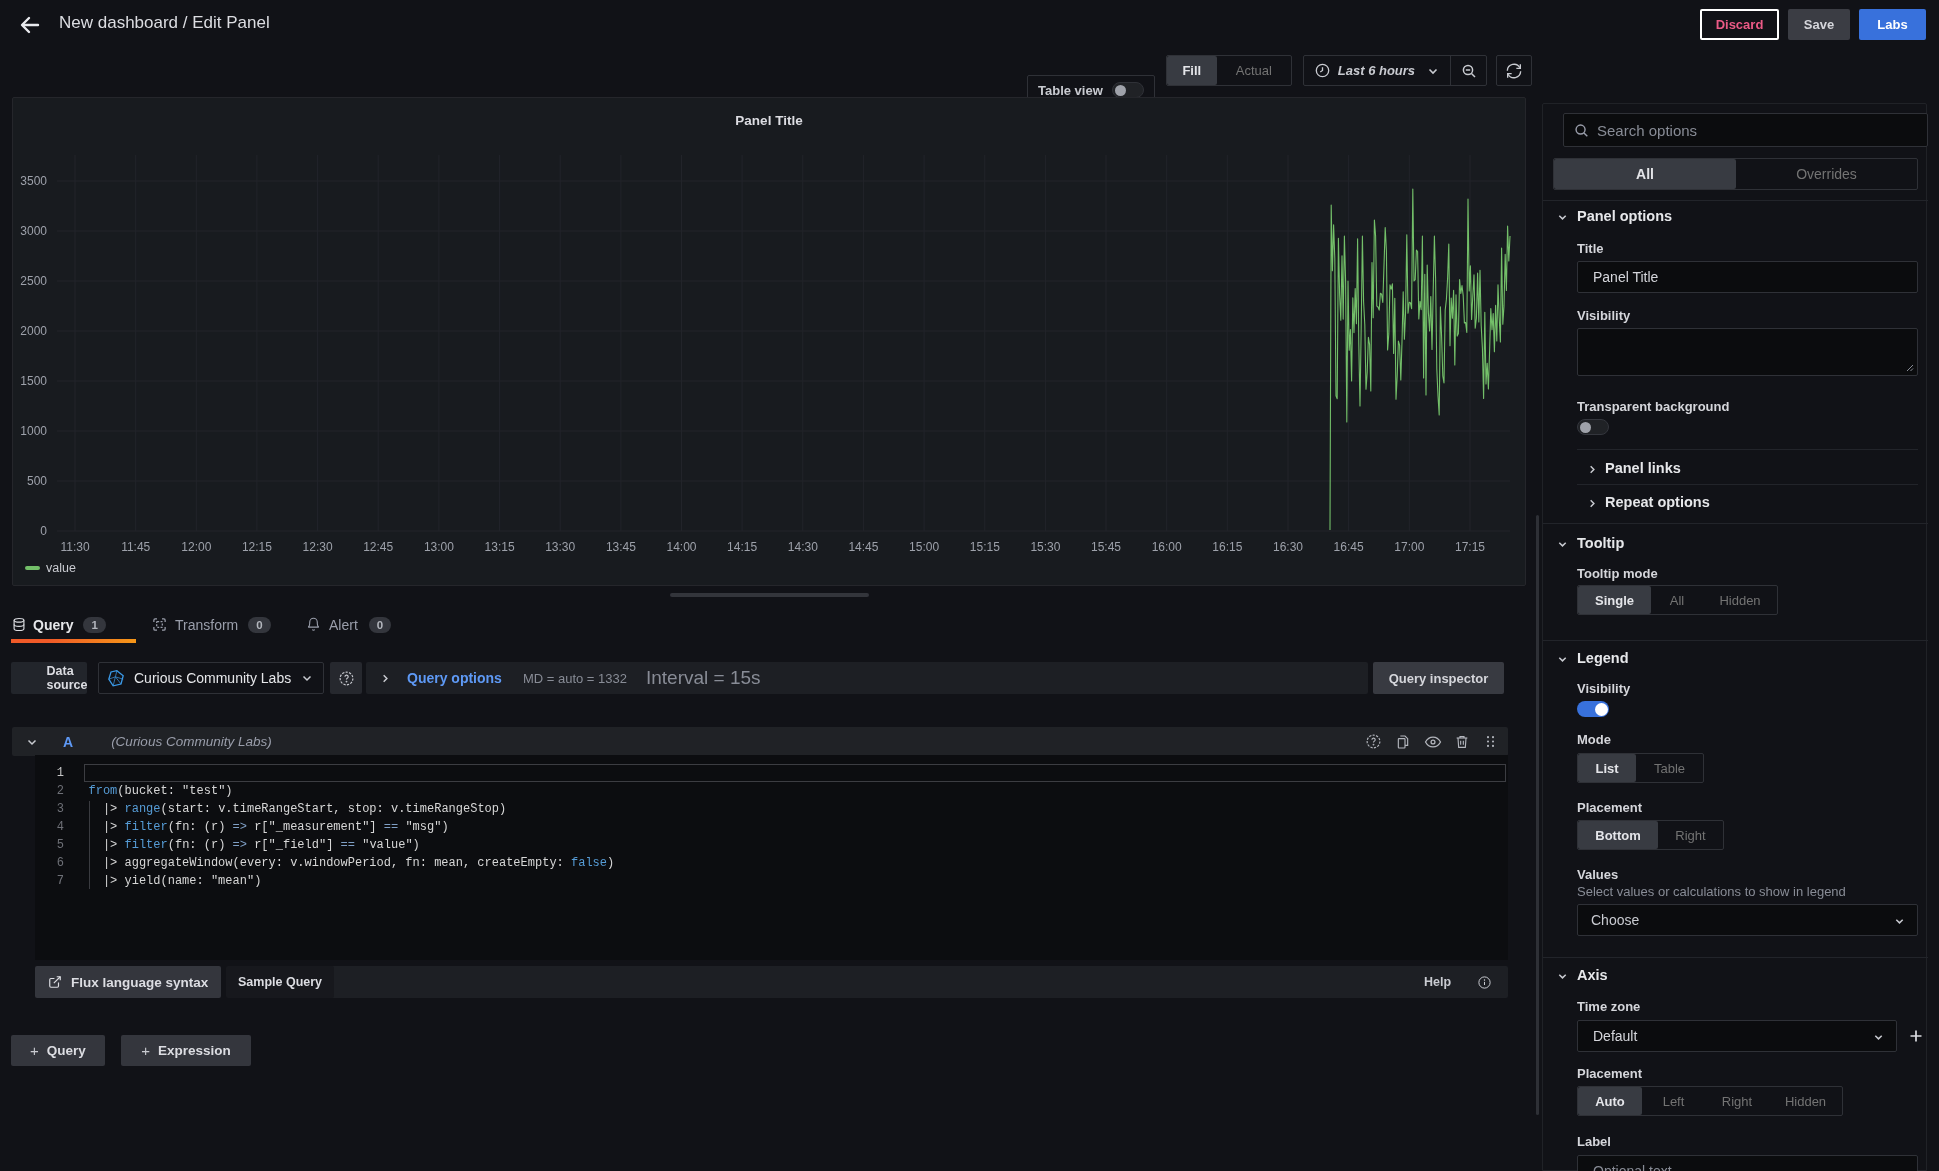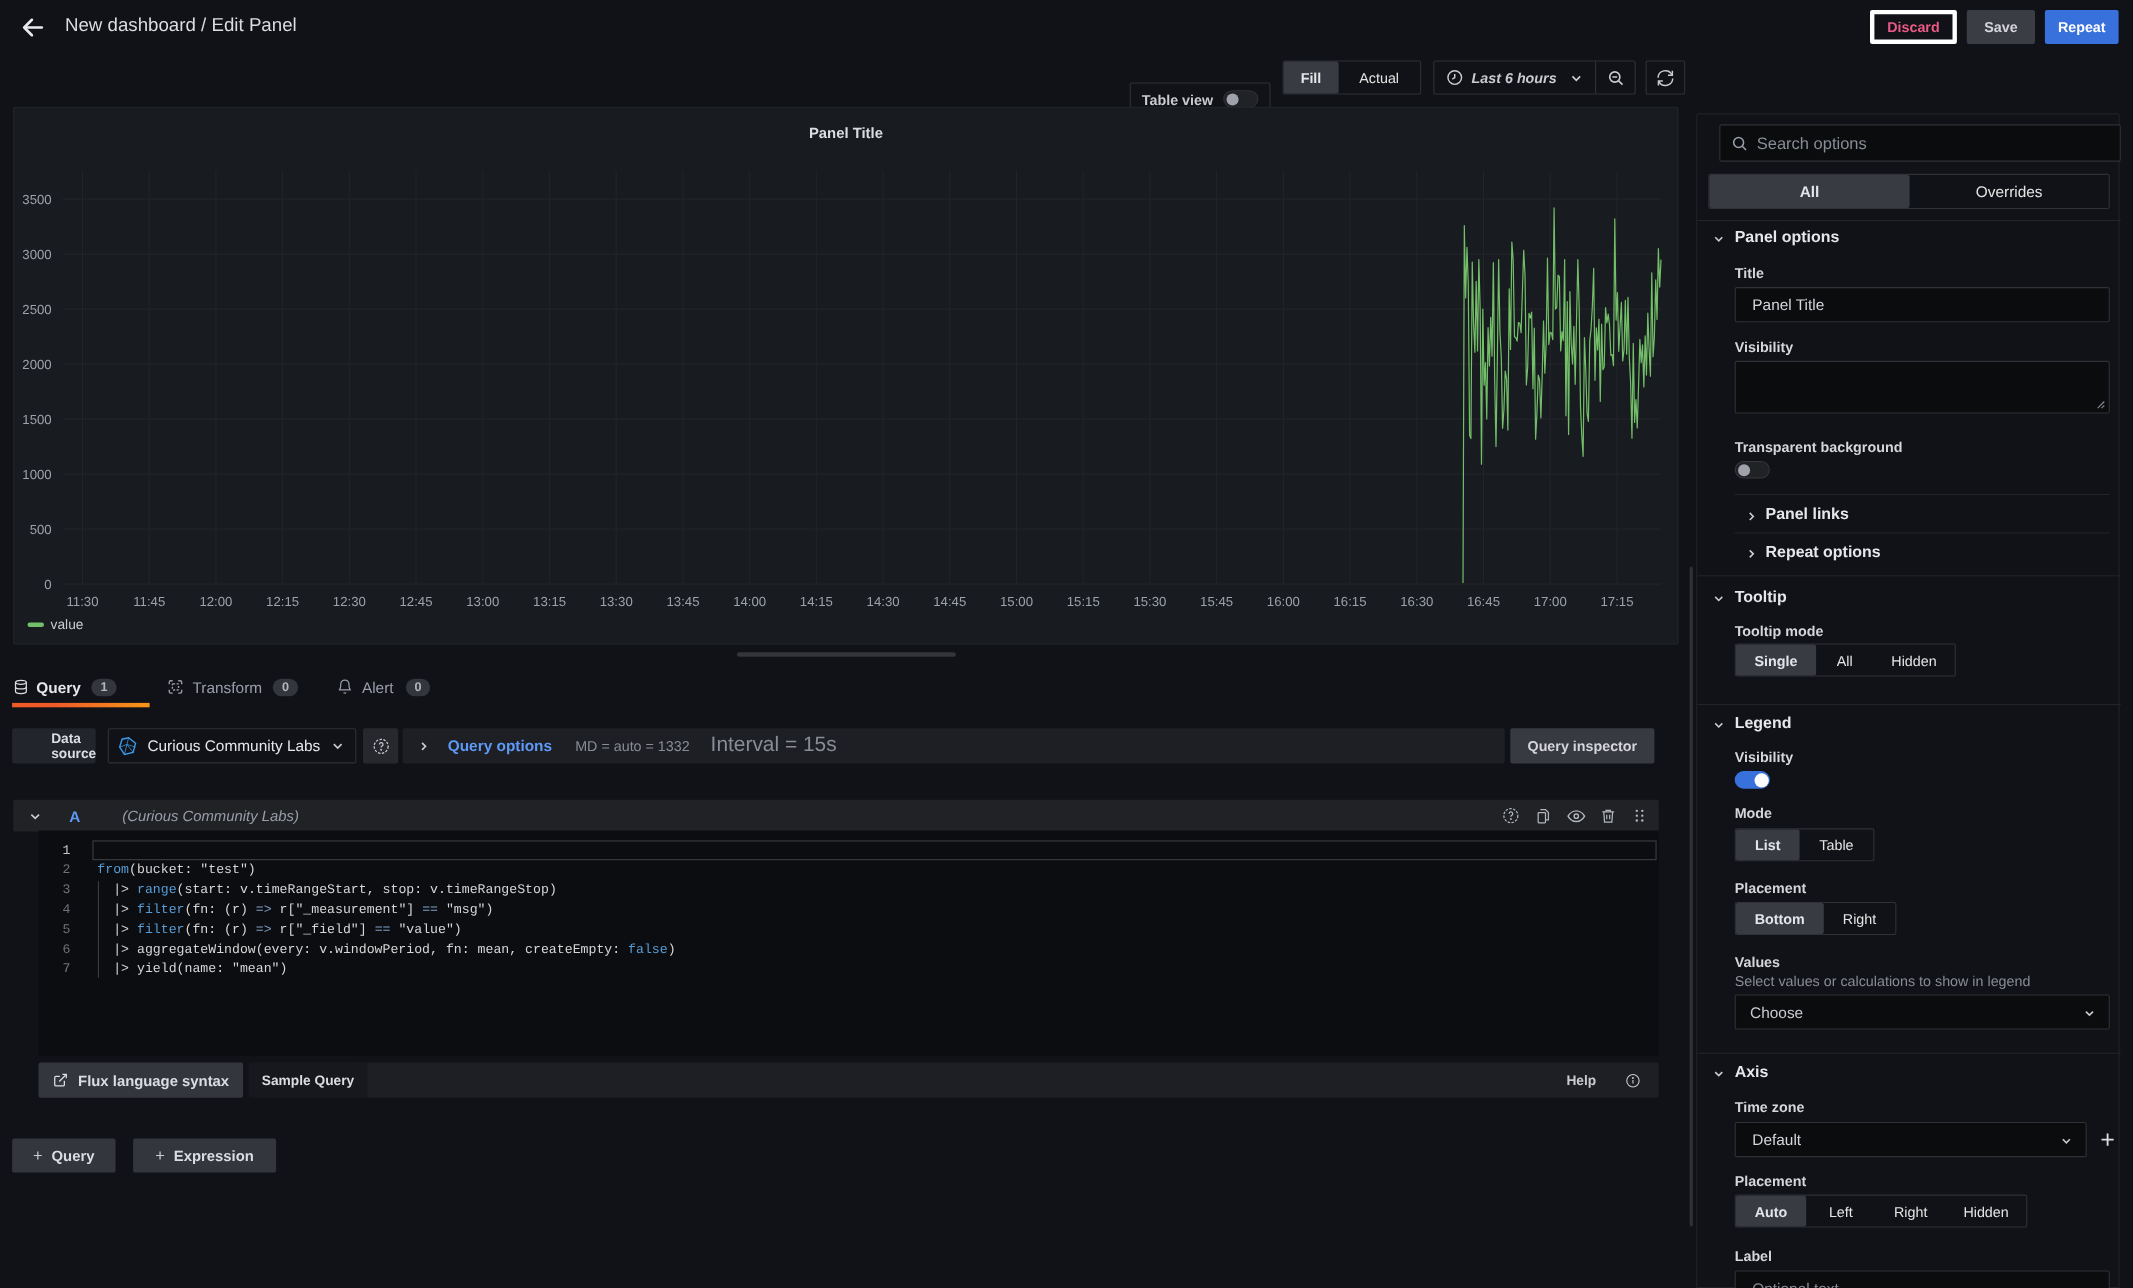--- a/index.html
+++ b/index.html
@@ -3,40 +3,40 @@
 <meta charset="utf-8">
 <style>
 * { margin:0; padding:0; box-sizing:border-box; }
 html,body { width:1939px; height:1171px; background:#111217; overflow:hidden;
   font-family:"Liberation Sans", sans-serif; color:#ccccdc; }
 .abs { position:absolute; }
 .row { display:flex; align-items:center; }
 .btn { display:flex; align-items:center; justify-content:center; border-radius:2px;
   font-size:13px; font-weight:bold; color:#d5d6db; }
 .seg-box { display:flex; align-items:stretch; border:1px solid #2f3137; border-radius:2px; background:#111217; }
-.seg { display:flex; align-items:center; justify-content:center; font-size:13px; color:#e5e5e5; }
+.seg { display:flex; align-items:center; justify-content:center; font-size:13px; color:#737373; }
 .seg.on { background:#383b42; color:#e4e5e9; font-weight:bold; border-radius:2px; }
 .lbl { font-size:13px; font-weight:bold; color:#d5d6db; }
 .input { background:#0b0c0e; border:1px solid #2f3137; border-radius:2px; font-size:14px; color:#d5d6db;
   display:flex; align-items:center; }
 svg { display:block; }
 .divider { position:absolute; height:1px; background:#22242a; }
 </style>
 </head>
 <body>
 
 <div class="abs" style="left:0;top:0;width:1939px;height:48px;">
   <svg class="abs" style="left:18px;top:13px;" width="24" height="24" viewBox="0 0 24 24" fill="none" stroke="#e9eaee" stroke-width="2.4" stroke-linecap="round" stroke-linejoin="round">
     <path d="M20 12H5"></path>
       <path d="M11 5l-7 7 7 7"></path>
   </svg>
   <div class="abs" style="left:59px;top:13px;font-size:17px;color:#dcdde2;">New dashboard / Edit Panel</div>
-  <div class="abs btn" style="left:1700px;top:9px;width:79px;height:31px;border:4px solid #ffffff;color:#eb5a86;background:transparent;">Discard</div>
+  <div class="abs btn" style="left:1700px;top:9px;width:79px;height:31px;border:2px solid #ffffff;color:#eb5a86;background:transparent;">Discard</div>
   <div class="abs btn" style="left:1788px;top:9px;width:62px;height:31px;background:#3b3d44;">Save</div>
-  <div class="abs btn" style="left:1859px;top:9px;width:67px;height:31px;background:#3871dc;color:#ffffff;">Repeat</div>
+  <div class="abs btn" style="left:1859px;top:9px;width:67px;height:31px;background:#3871dc;color:#ffffff;">Labs</div>
 </div>
 
 <div class="abs" style="left:1027px;top:55px;height:31px;">
   <div class="row" style="height:31px;">
     <div class="row" style="border:1px solid #2f3137;border-radius:2px;height:31px;padding:0 10px;margin-top:39px;">
       <span style="font-size:13px;color:#c9cbd1;font-weight:bold;">Table view</span>
       <span style="display:inline-block;width:32px;height:16px;background:#202226;border:1px solid #2f3137;border-radius:8px;margin-left:9px;position:relative;">
         <span style="position:absolute;left:2px;top:1.5px;width:11px;height:11px;border-radius:50%;background:#9fa2aa;"></span>
       </span>
     </div>

